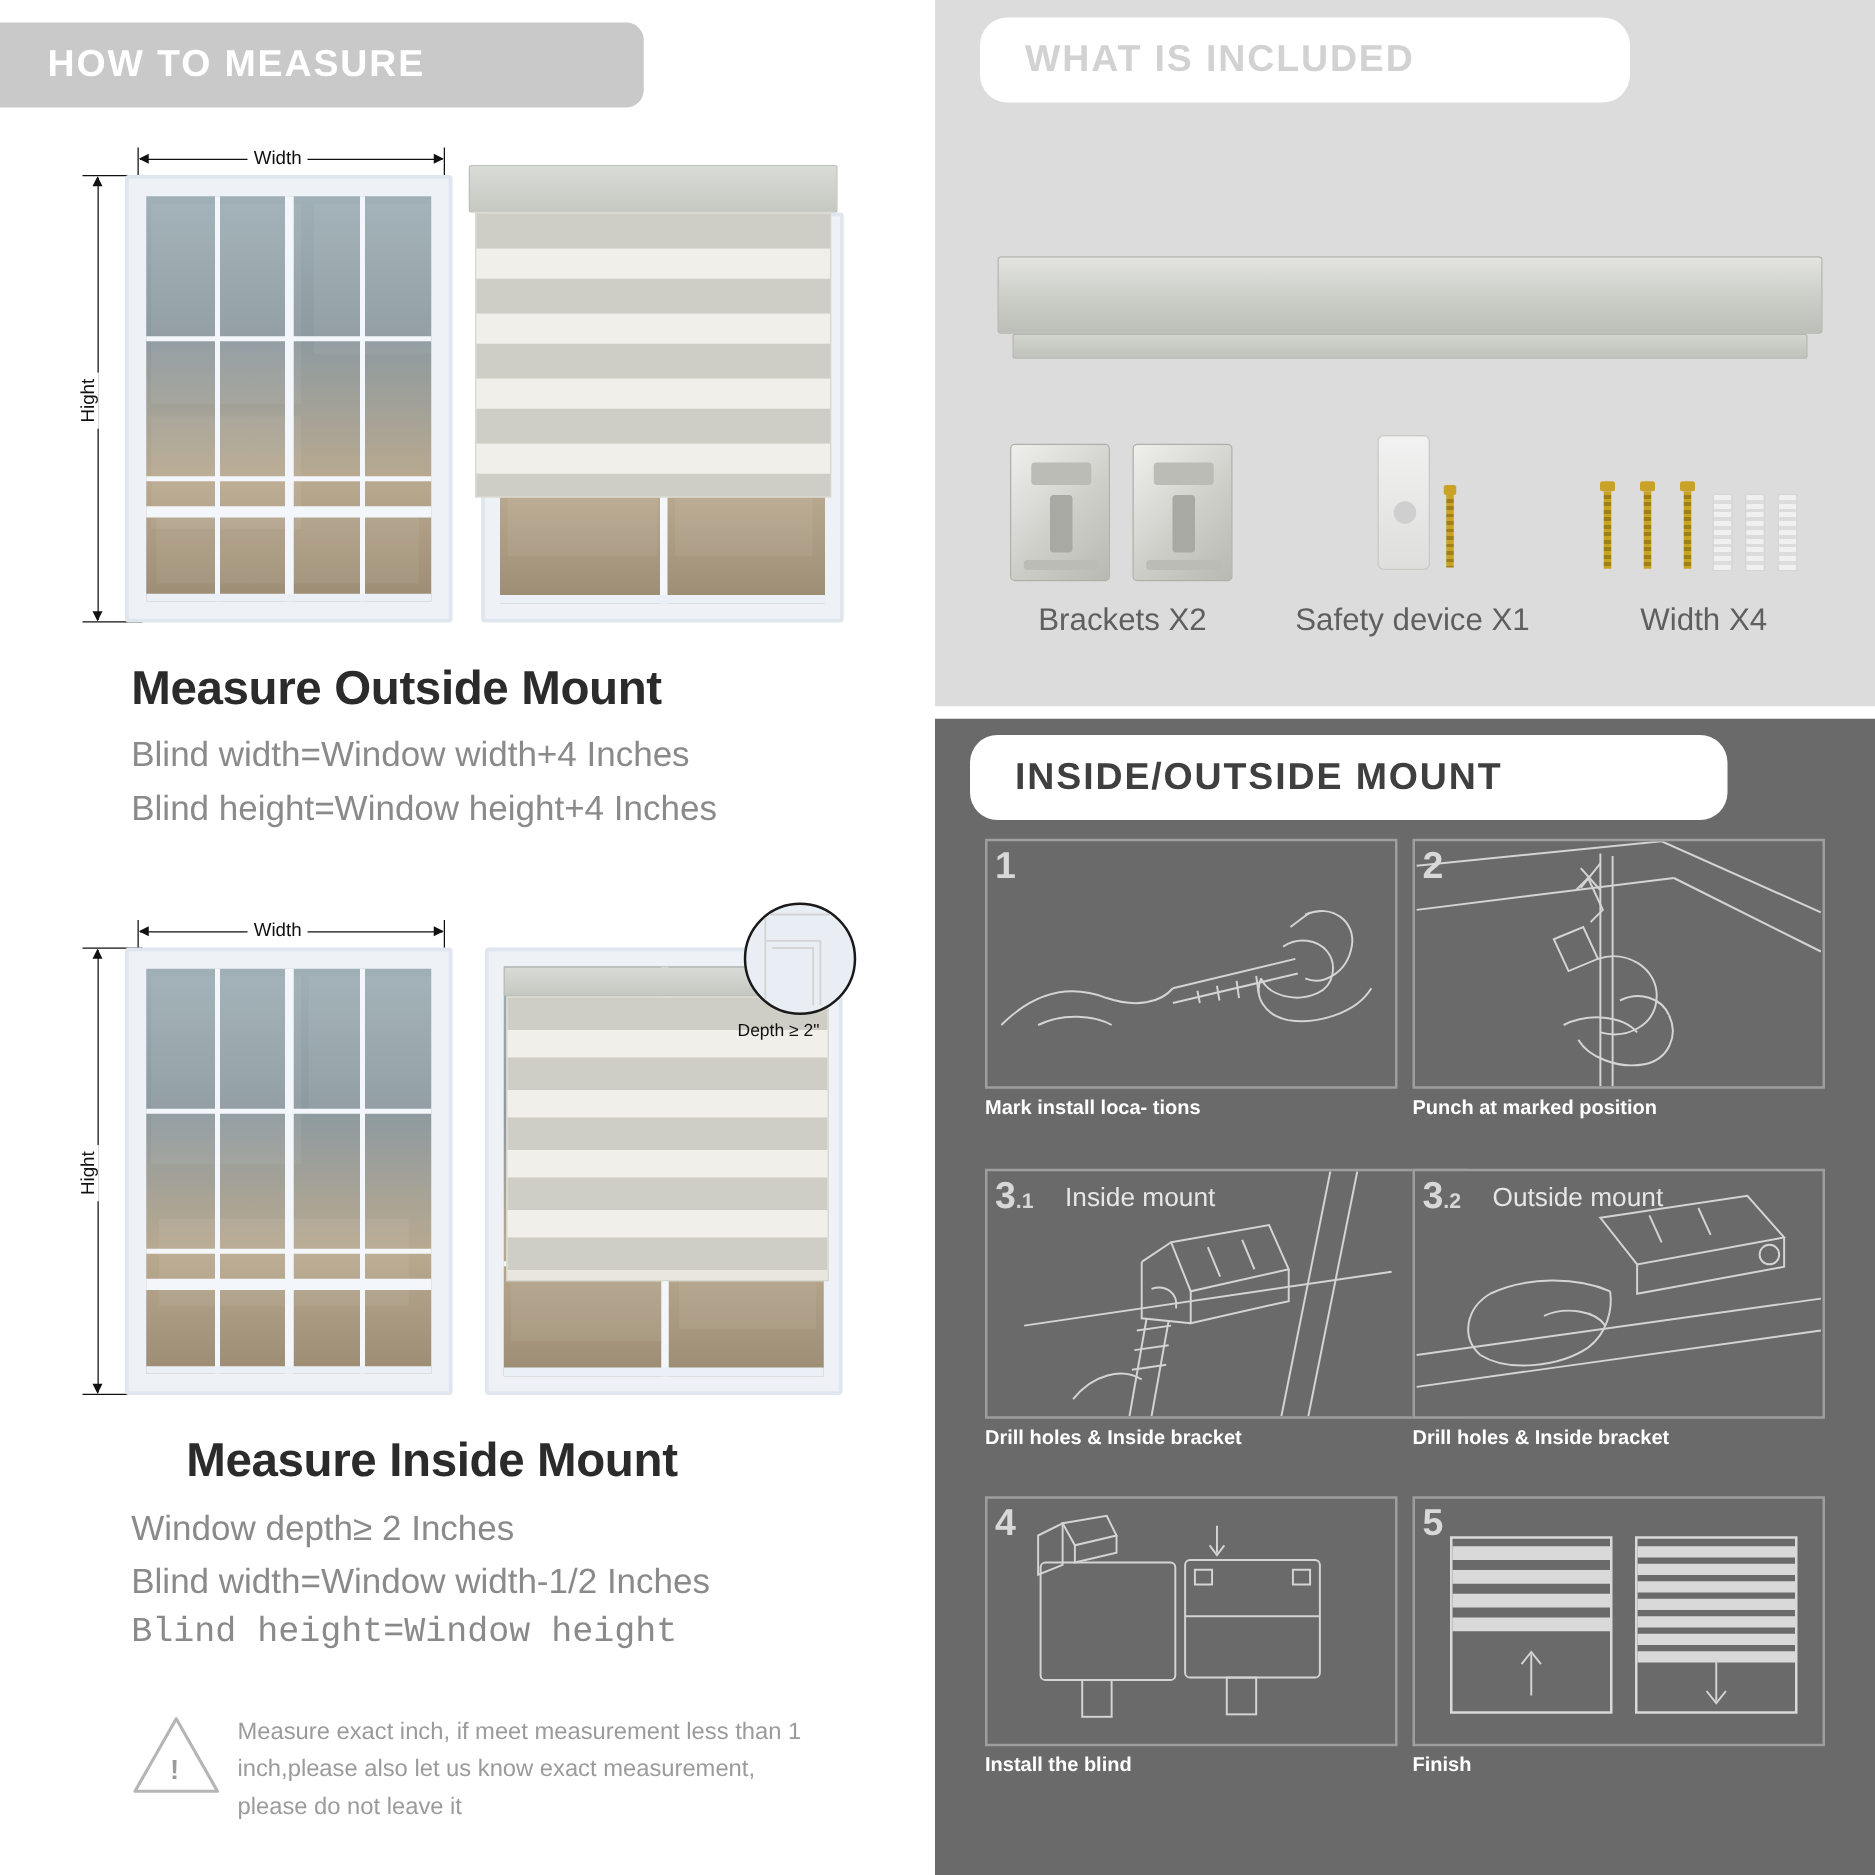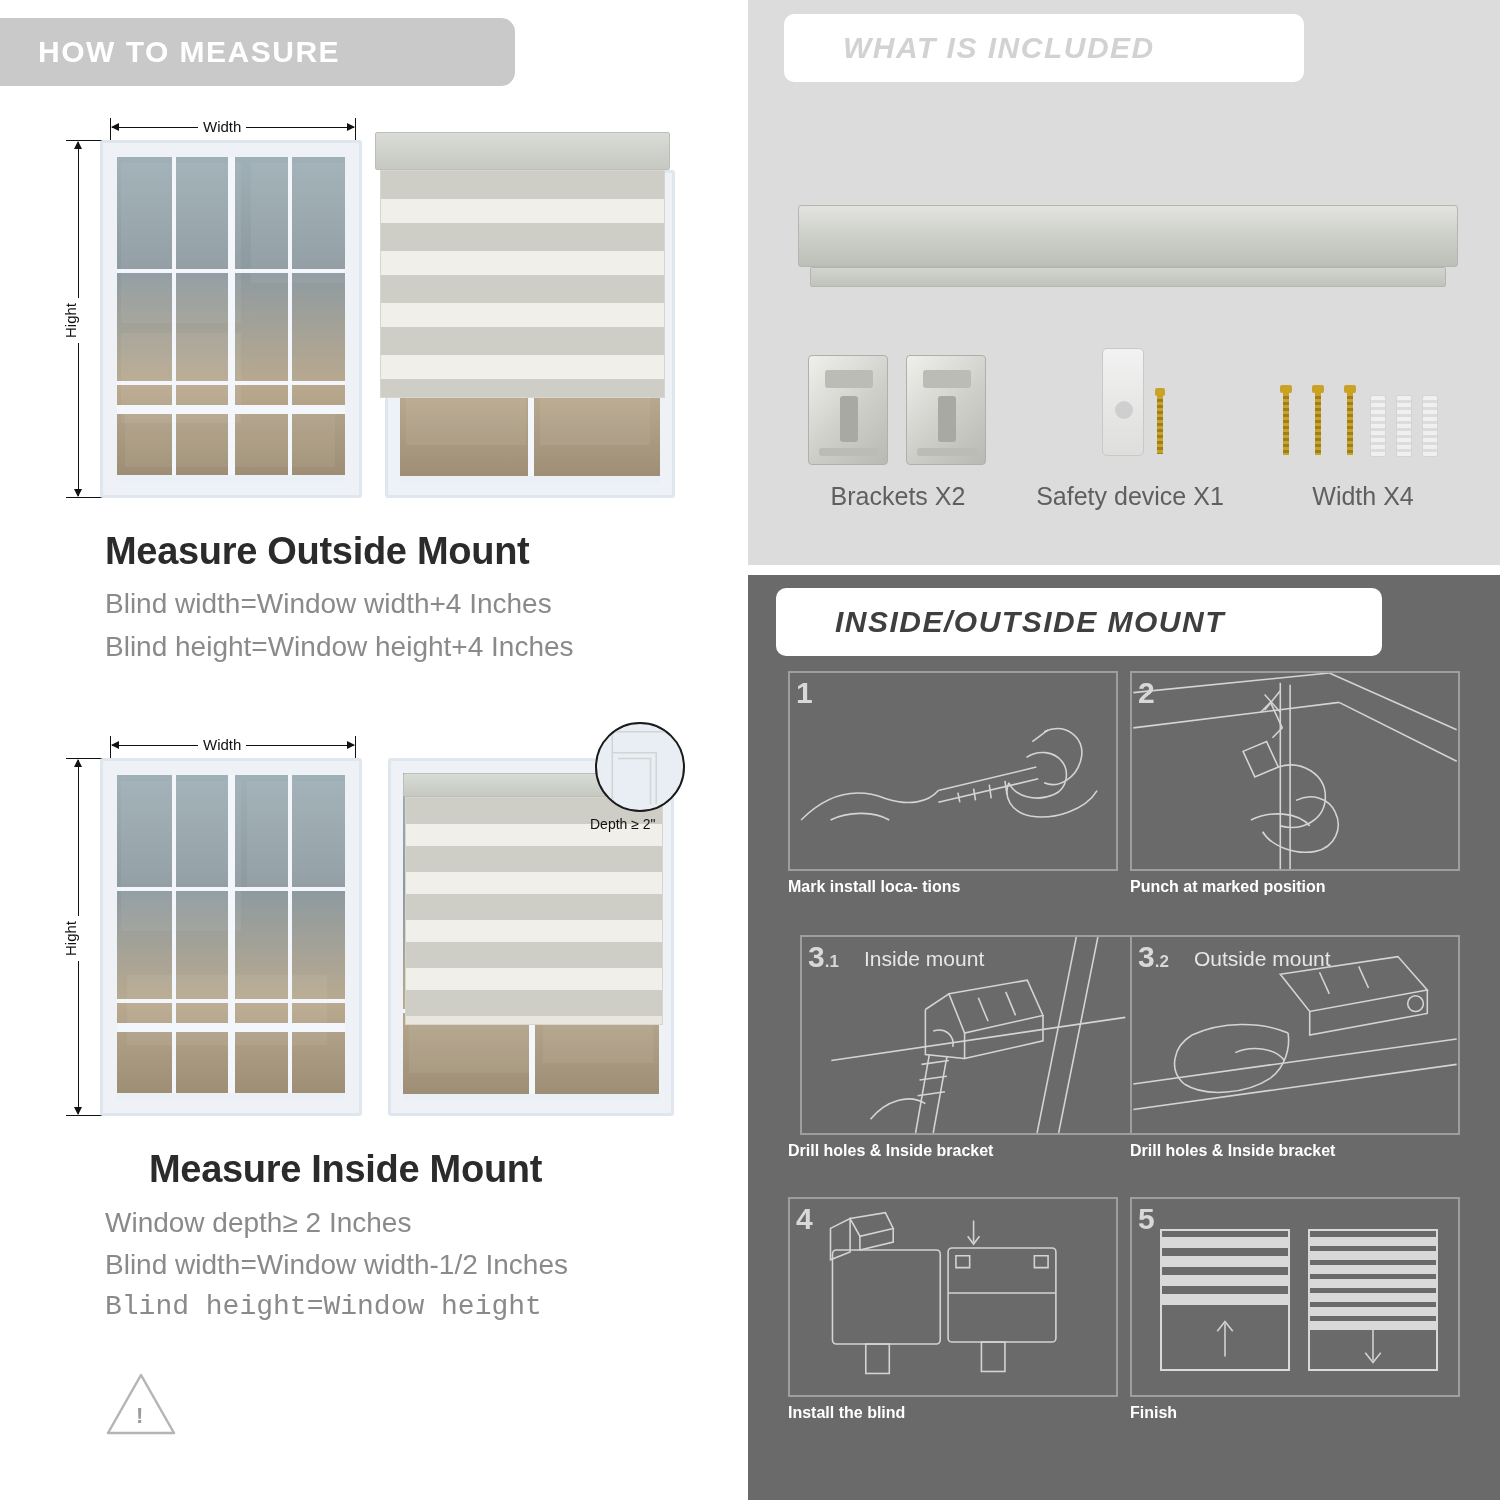--- a/index.html
+++ b/index.html
@@ -103,23 +103,23 @@
   .depth-label { position:absolute; font-size:14px; color:#111; }
 
   
   .right-col { position:absolute; left:748px; top:0; width:752px; height:1500px; }
 
   .panel-included {
     position:absolute; left:0; top:0; width:752px; height:565px;
     background:#dcdcdc;
   }
   .white-tab {
-    position:absolute; background:#ffffff; border-radius:10px;
-    display:flex; align-items:center; padding-left:59px;
-    font-size:30px; font-weight:bold; letter-spacing:1.5px;font-style:italic;
+    position:absolute; background:#ffffff; border-radius:22px;
+    display:flex; align-items:center; padding-left:36px;
+    font-size:30px; font-weight:bold; letter-spacing:1.5px;
   }
   #tab-included { left:36px; top:14px; width:520px; height:68px; color:#d2d2d2; }
 
   .included-title {
     position:absolute; width:100%; text-align:center; font-size:29px; color:#6f6f6f;
   }
   .headrail {
     position:absolute;
     background:linear-gradient(180deg,#e3e4e0 0%, #cfd1cb 45%, #bcbeb8 100%);
     border:1px solid #b4b6b0;
@@ -303,20 +303,21 @@
     <div class="heading" style="left:105px; top:1148px;margin-left:44px;">Measure Inside Mount</div>
     <div class="body-line" style="left:105px; top:1207px;">Window depth≥ 2 Inches</div>
     <div class="body-line" style="left:105px; top:1249px;">Blind width=Window width-1/2 Inches</div>
     <div class="body-line" style="left:105px; top:1291px;font-family:Liberation Mono, monospace;">Blind height=Window height</div>
 
     <div class="warn-box" style="left:105px; top:1365px; width:560px; height:110px;">
       <svg style="position:absolute; left:0; top:6px;" width="72" height="66" viewBox="0 0 72 66">
         <polygon points="36,4 69,62 3,62" fill="none" stroke="#b5b5b5" stroke-width="2.5" stroke-linejoin="round"></polygon>
       </svg>
       <div style="position:absolute; left:31px; top:38px; font-size:22px; color:#9b9b9b; font-weight:bold;">!</div>
+      <div class="warn-text" style="left:85px; top:6px;">Measure exact inch, if meet measurement less than 1 inch,please also let us know exact measurement, please do not leave it</div>
     </div>
   </div>
 
   <div class="right-col">
 
     <div class="panel-included">
       <div class="white-tab" id="tab-included">WHAT IS INCLUDED</div>
 
 
       <div class="headrail" style="left:50px; top:205px; width:660px; height:62px;"></div>
@@ -398,21 +399,21 @@
           <line x1="134" y1="22" x2="150" y2="40"></line>
           <line x1="150" y1="18" x2="134" y2="38"></line>
           <path d="M148 96 C172 88, 196 104, 196 126 C196 150, 172 162, 150 156"></path>
           <path d="M166 130 C182 122, 200 128, 206 142"></path>
           <path d="M206 142 C214 158, 206 178, 186 182 C164 186, 140 176, 132 162"></path>
         </svg>
         <div class="step-num">2</div>
       </div>
       <div class="step-cap" style="left:382px; top:303px;">Punch at  marked position</div>
 
-      <div class="step-card" style="left:52px; top:360px; width:386px; height:200px;">
+      <div class="step-card" style="left:40px; top:360px; width:386px; height:200px;">
         <svg class="sketch" viewBox="0 0 330 200">
           <path d="M250 0 L210 200"></path>
           <path d="M272 0 L232 200"></path>
           <path d="M0 126 L300 82"></path>
           <path d="M120 58 L200 44 L216 80 L136 98 Z"></path>
           <path d="M136 98 L136 124 L216 106 L216 80"></path>
           <path d="M150 62 L160 86"></path>
           <path d="M178 56 L188 80"></path>
           <path d="M96 74 L120 58"></path>
           <path d="M96 74 L96 120 L136 124"></path>

